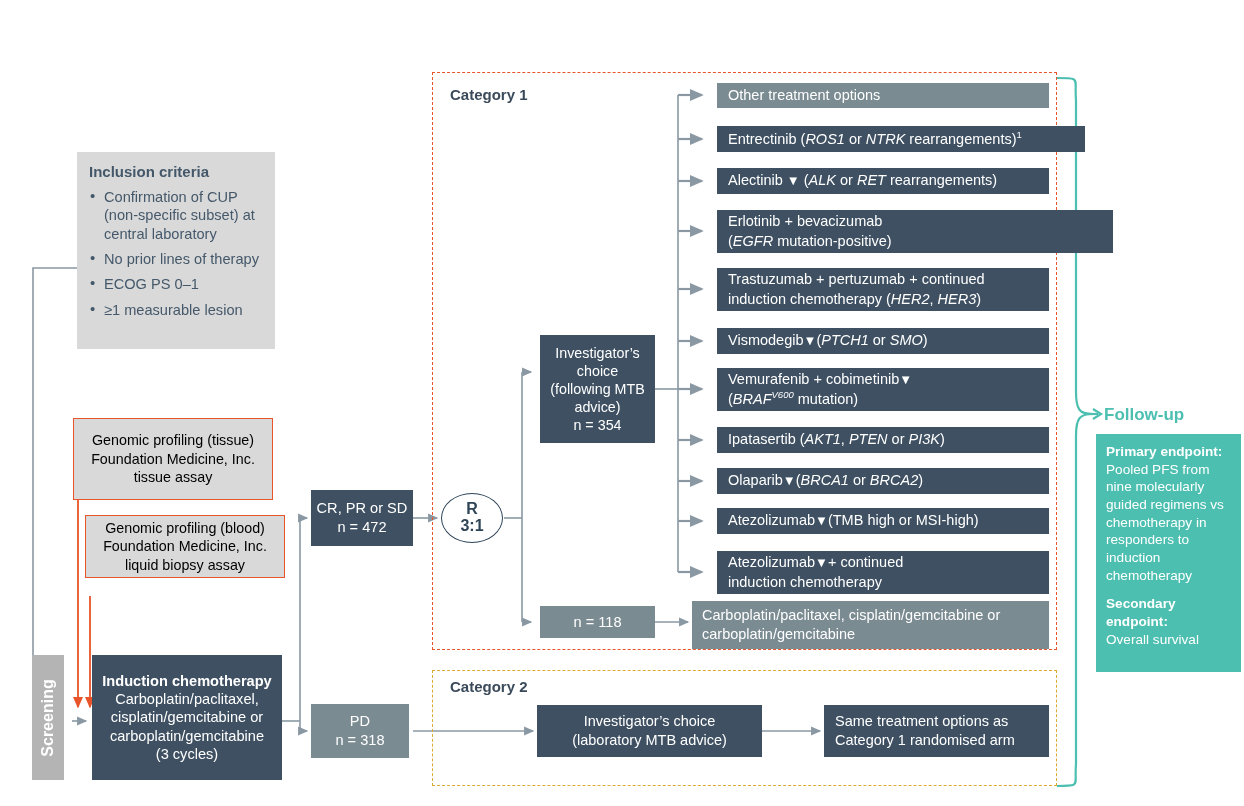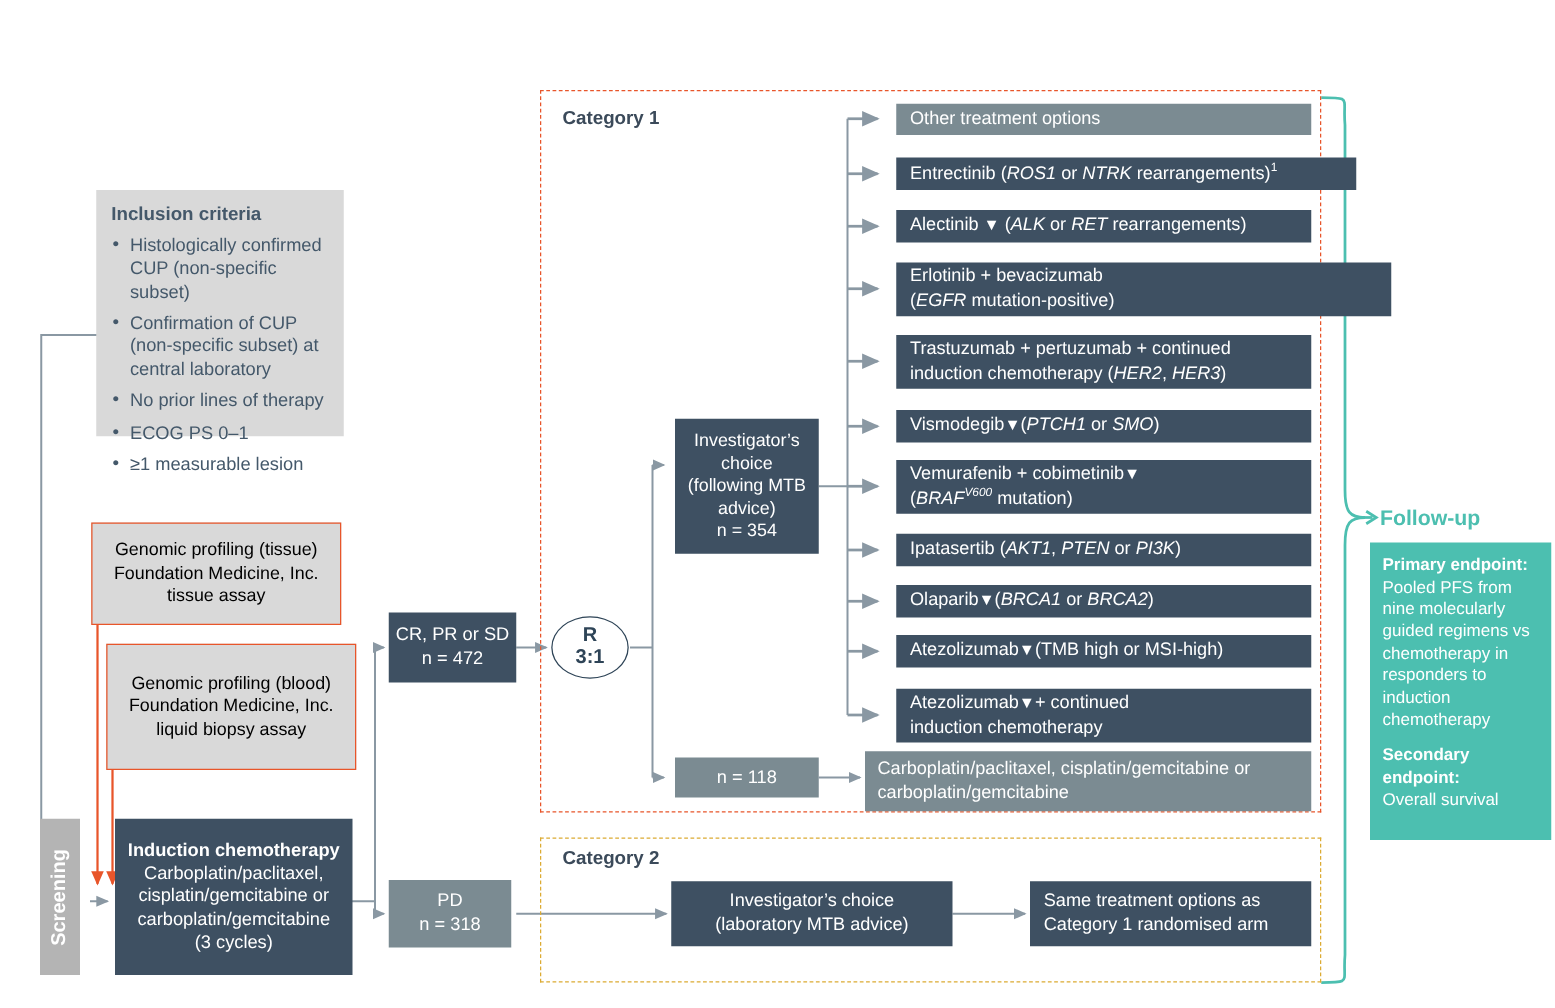--- a/index.html
+++ b/index.html
@@ -204,33 +204,32 @@
 
   <div class="abs cat1frame" style="left:432px;top:72px;width:625px;height:578px;"></div>
   <div class="abs catlabel" style="left:450px;top:86px;">Category 1</div>
 
   <div class="abs cat2frame" style="left:432px;top:670px;width:625px;height:116px;"></div>
   <div class="abs catlabel" style="left:450px;top:678px;">Category 2</div>
 
   <div class="abs incl" style="left:77px;top:152px;width:198px;height:197px;">
     <h4>Inclusion criteria</h4>
     <ul>
-      <li>Histologically confirmed CUP (non-specific subset)</li>
       <li>Confirmation of CUP (non-specific subset) at central laboratory</li>
       <li>No prior lines of therapy</li>
       <li>ECOG PS 0–1</li>
       <li>≥1 measurable lesion</li>
     </ul>
   </div>
 
   <div class="abs box-grey-red ctr" style="left:73px;top:418px;width:200px;height:82px;font-size:14.3px;line-height:1.3;padding:4px 8px;">
     <span>Genomic profiling (tissue) Foundation Medicine, Inc. tissue assay</span>
   </div>
 
-  <div class="abs box-grey-red ctr" style="left:85px;top:515px;width:200px;height:101px;font-size:14.3px;line-height:1.3;padding:4px 8px;">
+  <div class="abs box-grey-red ctr" style="left:85px;top:515px;width:200px;height:63px;font-size:14.3px;line-height:1.3;padding:4px 8px;">
     <span>Genomic profiling (blood) Foundation Medicine, Inc. liquid biopsy assay</span>
   </div>
 
   <div class="abs screening" style="left:32px;top:655px;width:32px;height:125px;">
     <span>Screening</span>
   </div>
 
   <div class="abs box-dark" style="left:92px;top:655px;width:190px;height:125px;font-size:14.6px;line-height:1.26;
               display:flex;flex-direction:column;align-items:center;justify-content:center;text-align:center;">
     <div style="font-weight:bold;">Induction chemotherapy</div>

